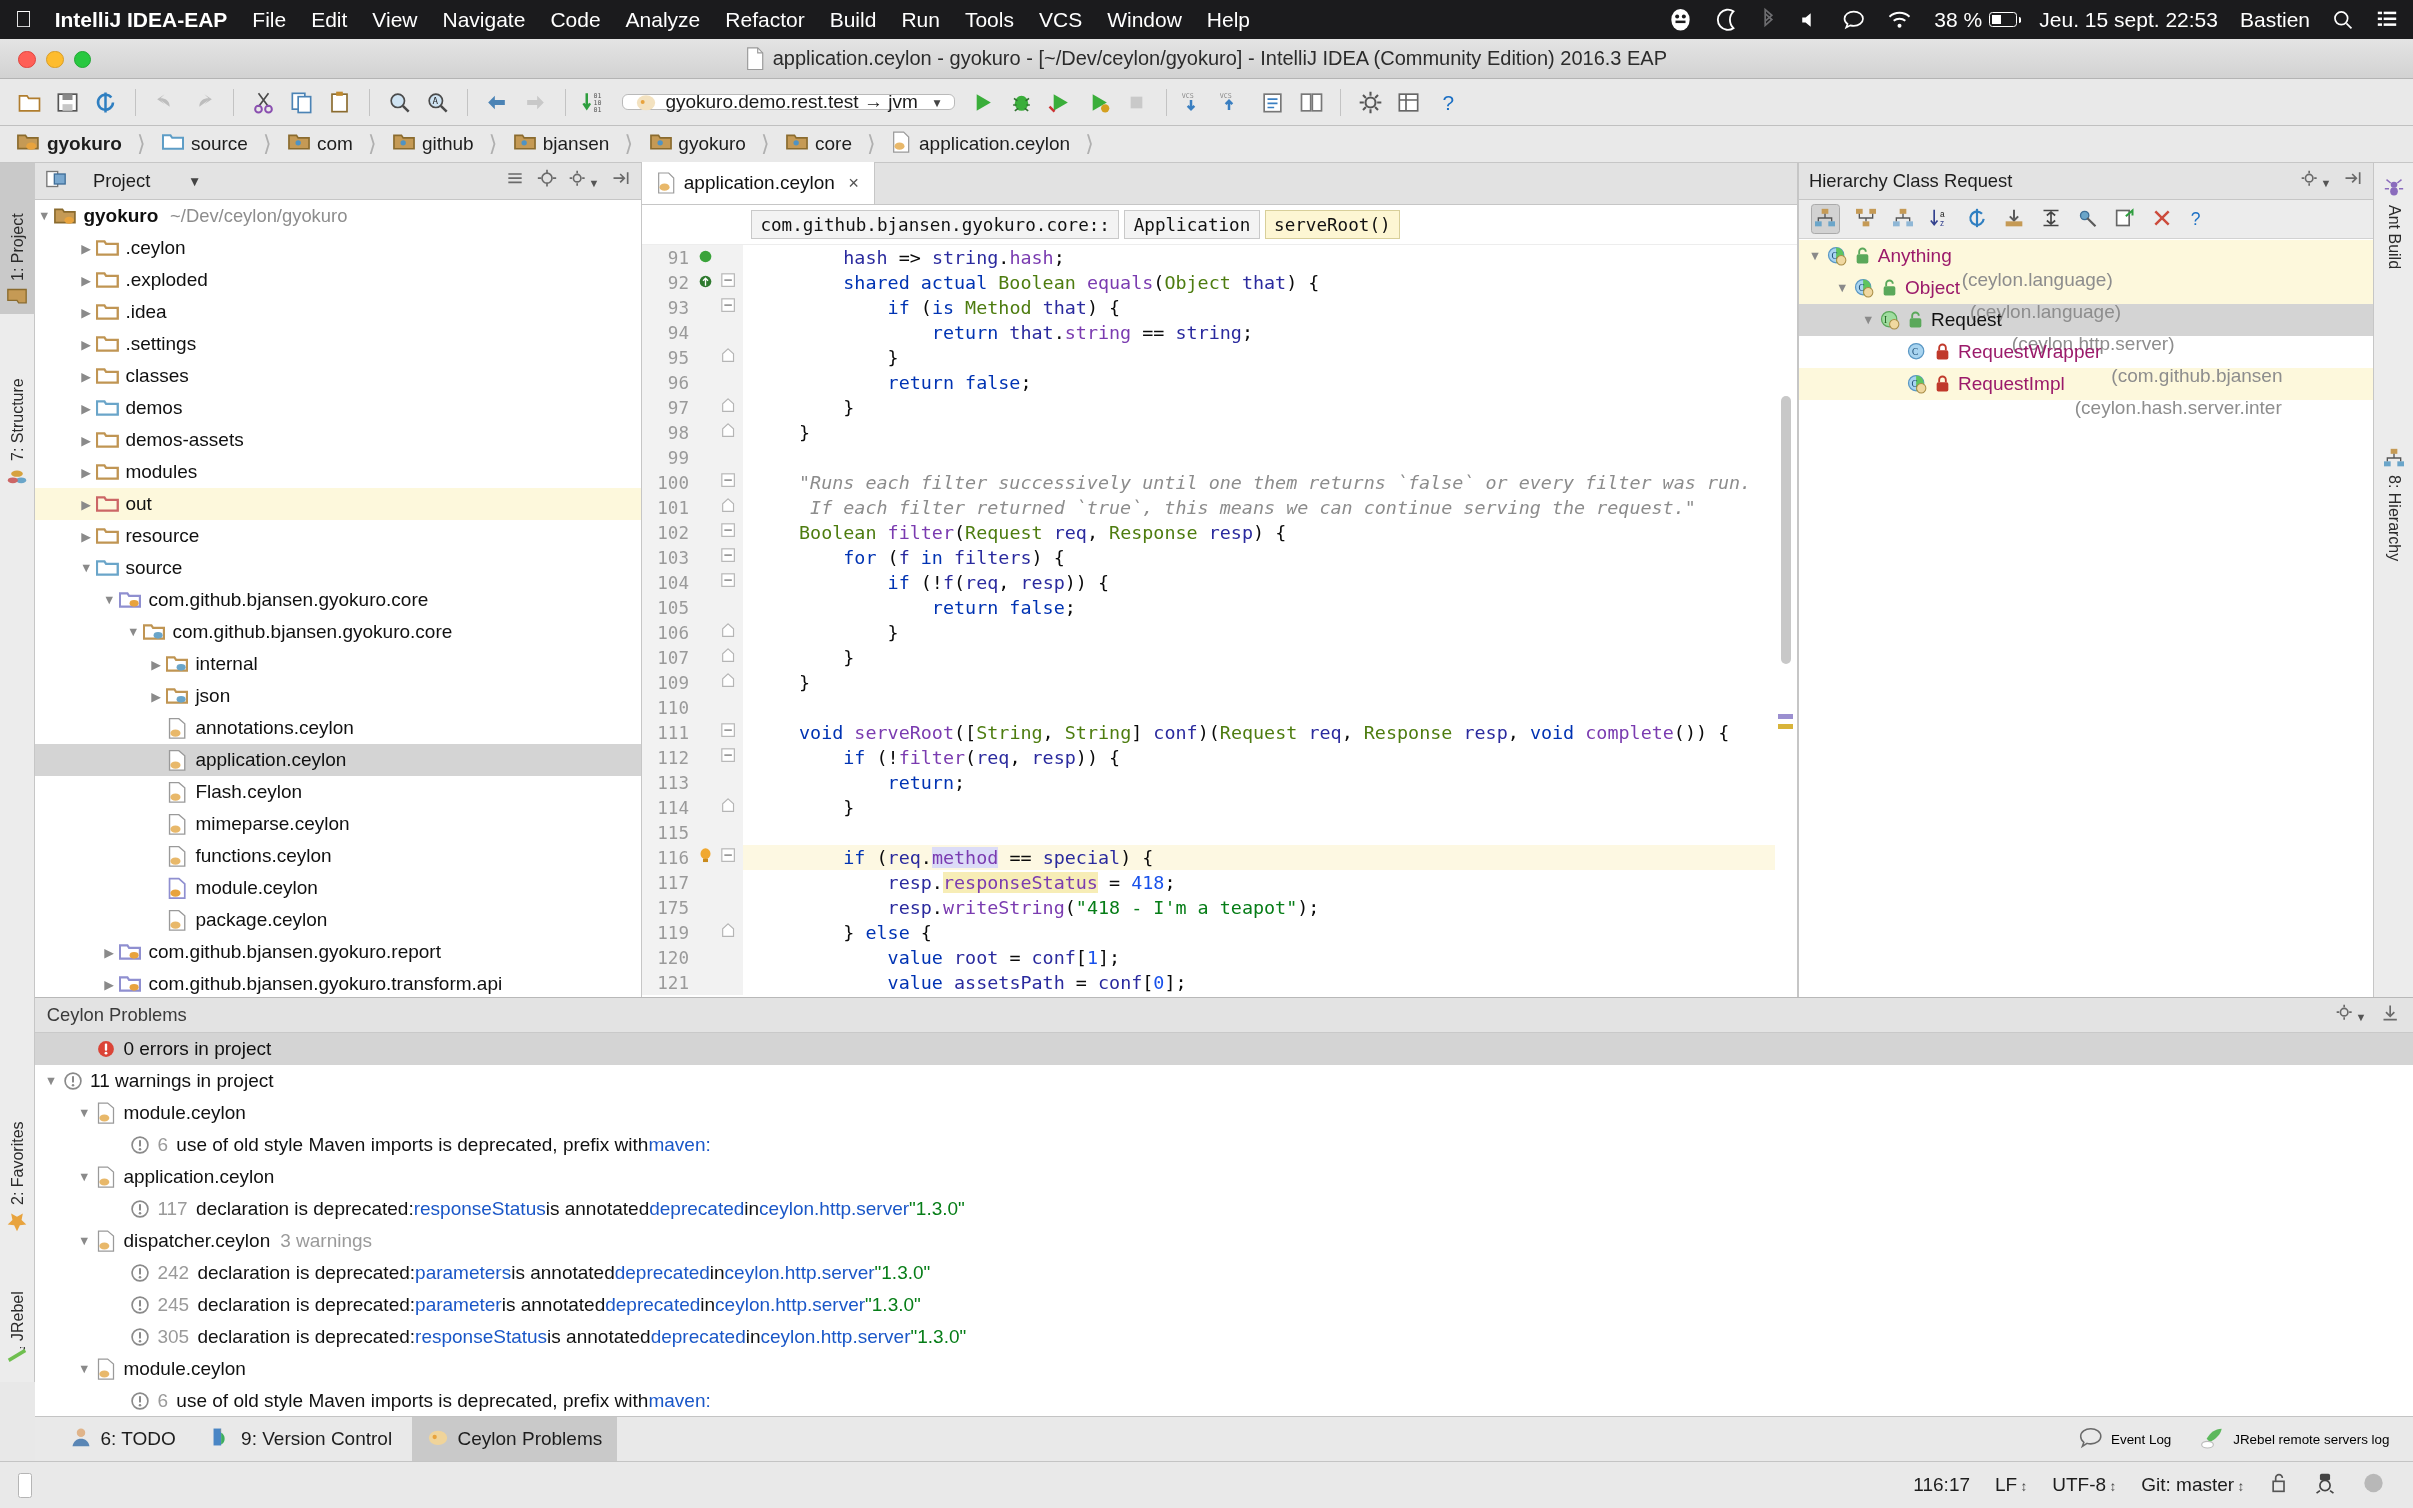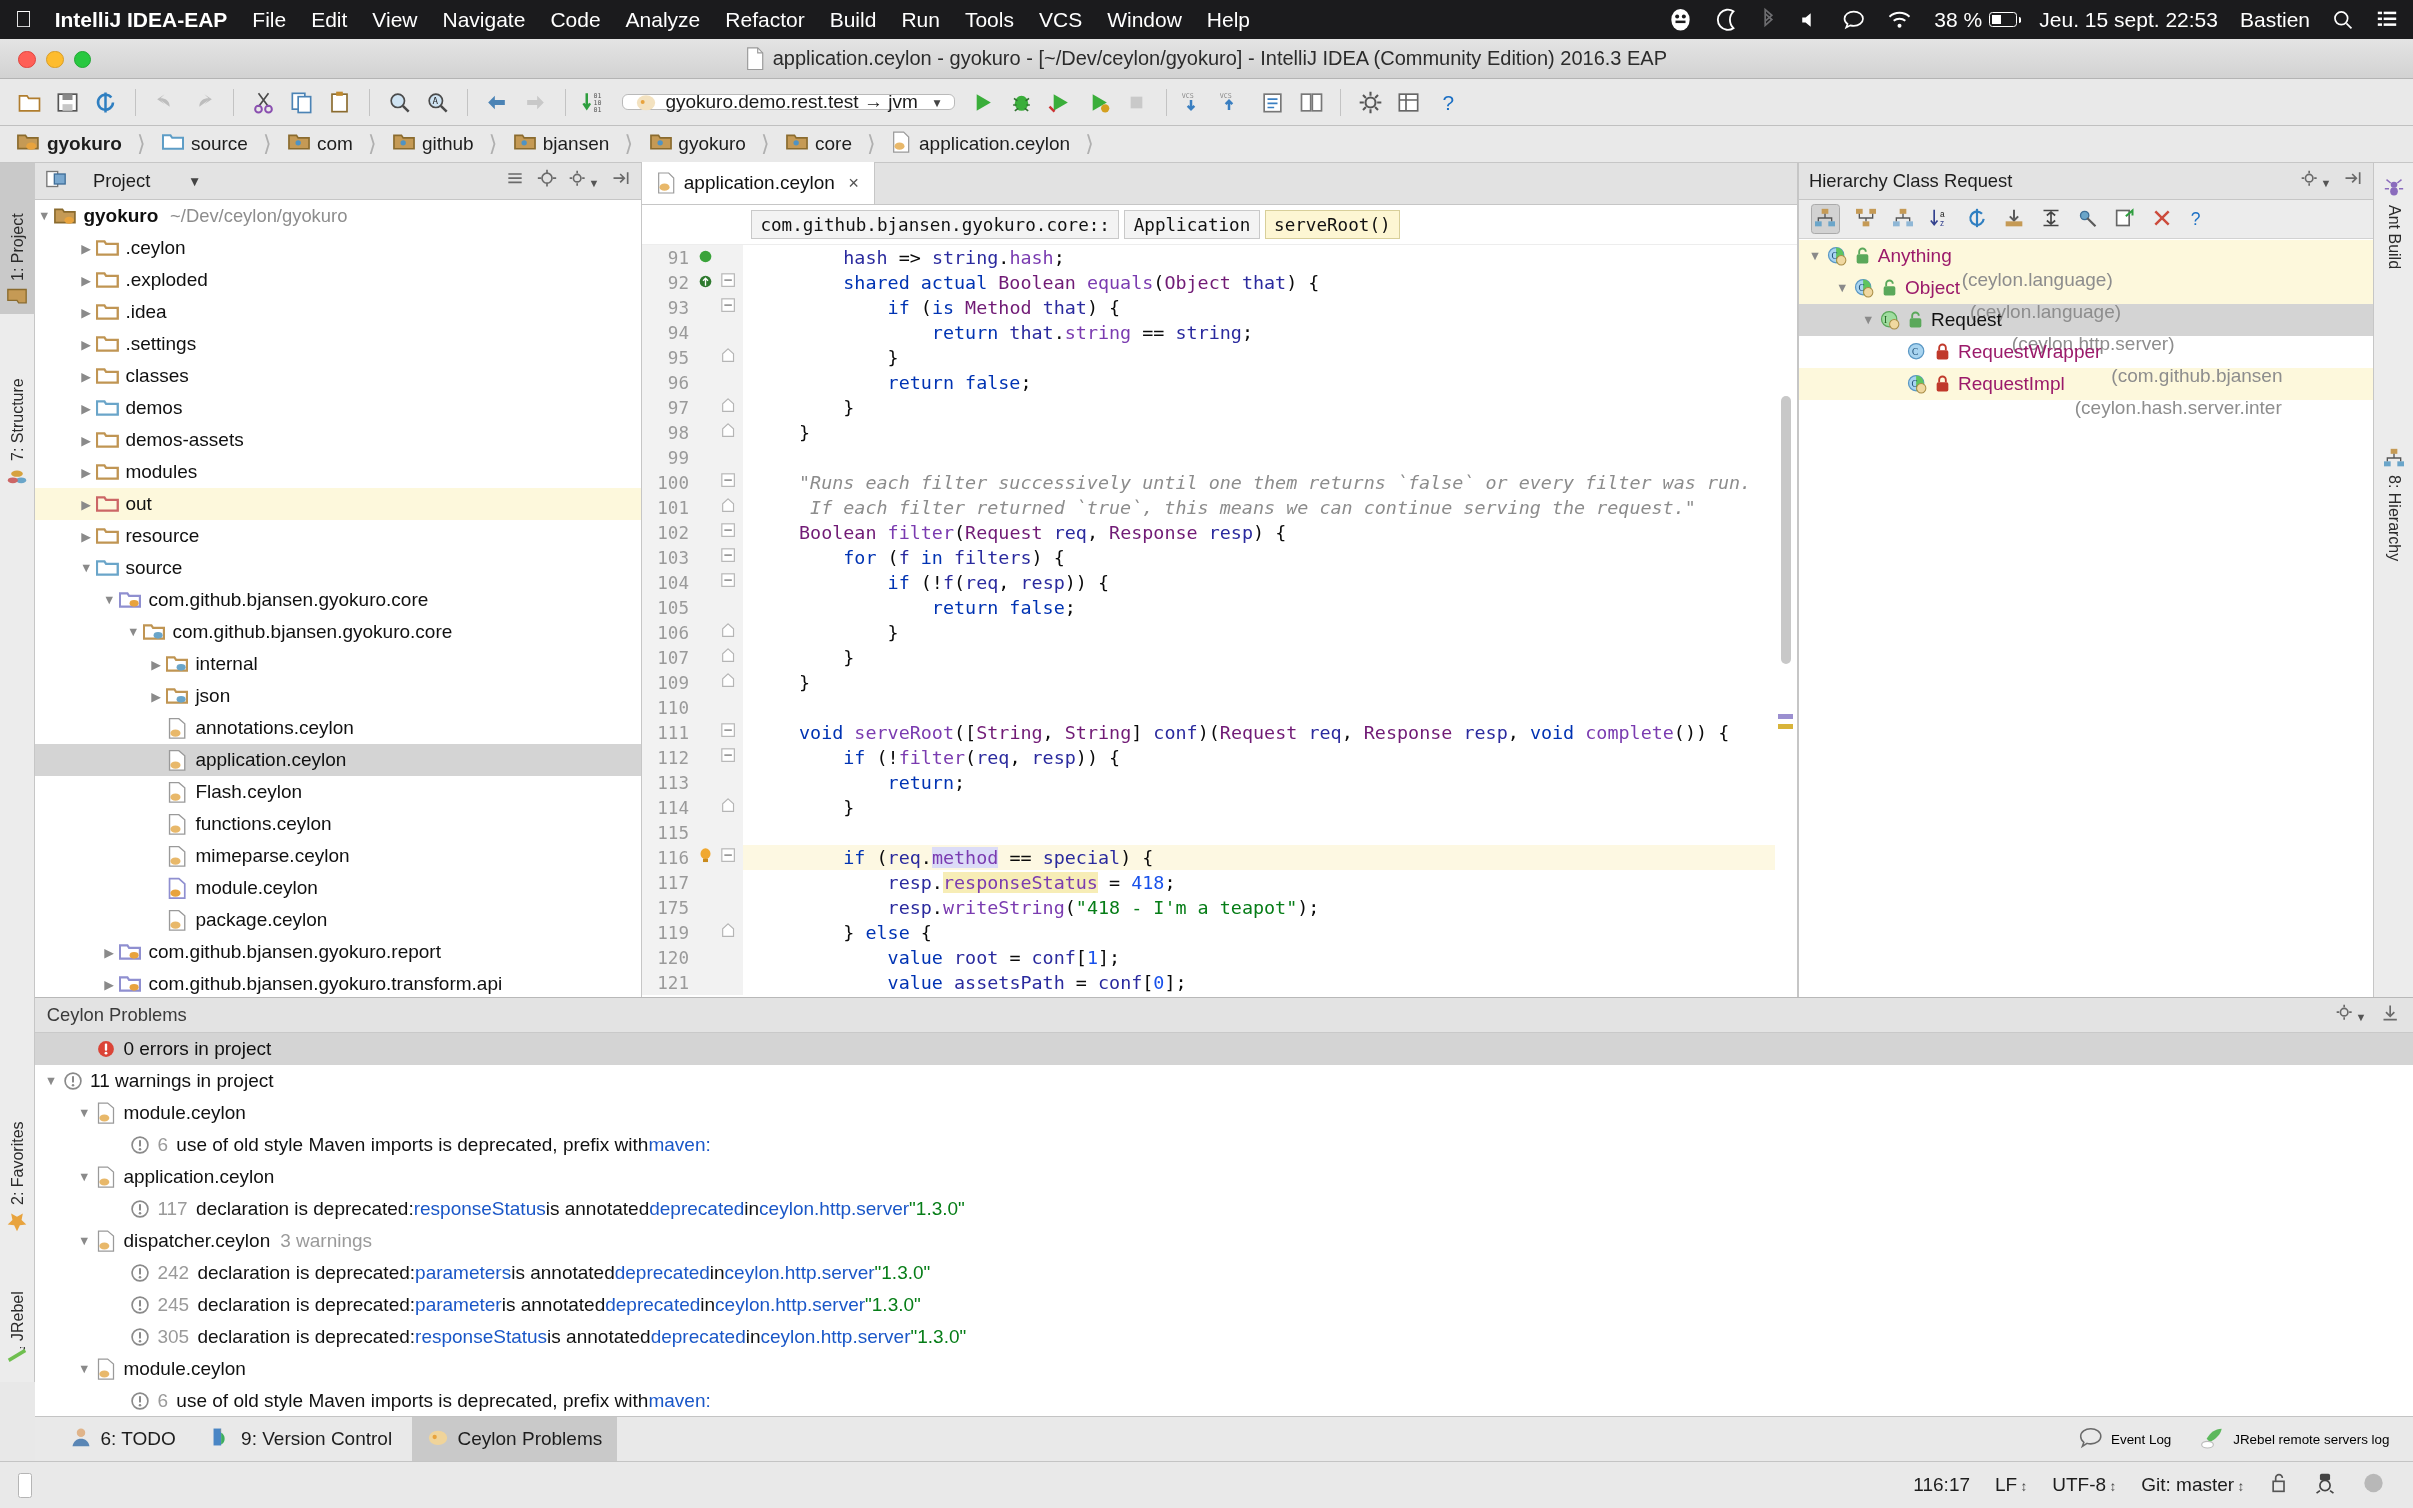--- a/index.html
+++ b/index.html
@@ -133,21 +133,21 @@
     font-family:"DejaVu Sans Mono", monospace; font-size:18.4px;
   }
   .cline { display:flex; height:25px; align-items:center; white-space:pre; }
   .cline.hl { background:#fdf8e2; }
   .gutter { width:101px; flex:0 0 101px; display:flex; align-items:center; height:25px; background:#f2f2f2;}
   .gnum { width:52px; text-align:right; color:#9a9a9a; font-size:17.6px; padding-right:5px;}
   .gmark { width:23.5px; text-align:center; font-size:14.2px; }
   .gfold { width:22px; text-align:center; color:#b2b2b2; font-size:15px;}
   .ctext { padding-left:11.7px; }
   .kw{color:#0033b3;}
-  .typ{color:#701a75;text-align:center;}
+  .typ{color:#4d7c0f;text-align:center;}
   .fn{color:#7a3bb0;} .num{color:#1750eb;} .str{color:#067d17;}
   .cmt{color:#8c8c8c;font-style:italic;}
   .idt{color:#2a2a9e;} .plain{color:#0a0a0a;}
   .hlw{background:#dcdcf7;} .hly{background:#f7edb6;}
 
   .rscroll{ position:absolute; right:0; top:82px; bottom:0; width:22px; background:#fff;}
   .rscroll .thumb{ position:absolute; left:5.9px; width:10px; background:#c8c8c8; border-radius:5px;}
 
   
   .hier {
@@ -795,32 +795,32 @@
         </div>
         <div class="trow">
           <span style="width:112px;flex:0 0 112px;"></span>
           <span class="arrow none"></span>
           <span class="ticon">
             <svg width="22" height="22" viewBox="0 0 26 26">
               <path d="M3 2h11l7 6v17H3z" fill="#fff" stroke="#9a9a9a" stroke-width="1.6"></path>
               <ellipse cx="10" cy="19" rx="6" ry="4.3" fill="#e8b86a"></ellipse>
             </svg>
           </span>
-          <span class="tlabel">functions.ceylon</span>
+          <span class="tlabel">mimeparse.ceylon</span>
         </div>
         <div class="trow">
           <span style="width:112px;flex:0 0 112px;"></span>
           <span class="arrow none"></span>
           <span class="ticon">
             <svg width="22" height="22" viewBox="0 0 26 26">
               <path d="M3 2h11l7 6v17H3z" fill="#fff" stroke="#9a9a9a" stroke-width="1.6"></path>
               <ellipse cx="10" cy="19" rx="6" ry="4.3" fill="#e8b86a"></ellipse>
             </svg>
           </span>
-          <span class="tlabel">mimeparse.ceylon</span>
+          <span class="tlabel">functions.ceylon</span>
         </div>
         <div class="trow">
           <span style="width:112px;flex:0 0 112px;"></span>
           <span class="arrow none"></span>
           <span class="ticon">
             <svg width="22" height="22" viewBox="0 0 26 26">
               <path d="M3 2h11l7 6v17H3z" fill="#fff" stroke="#8f8fd0" stroke-width="2"></path>
               <ellipse cx="10" cy="19" rx="6" ry="4.3" fill="#e8a33d"></ellipse>
             </svg>
           </span>

